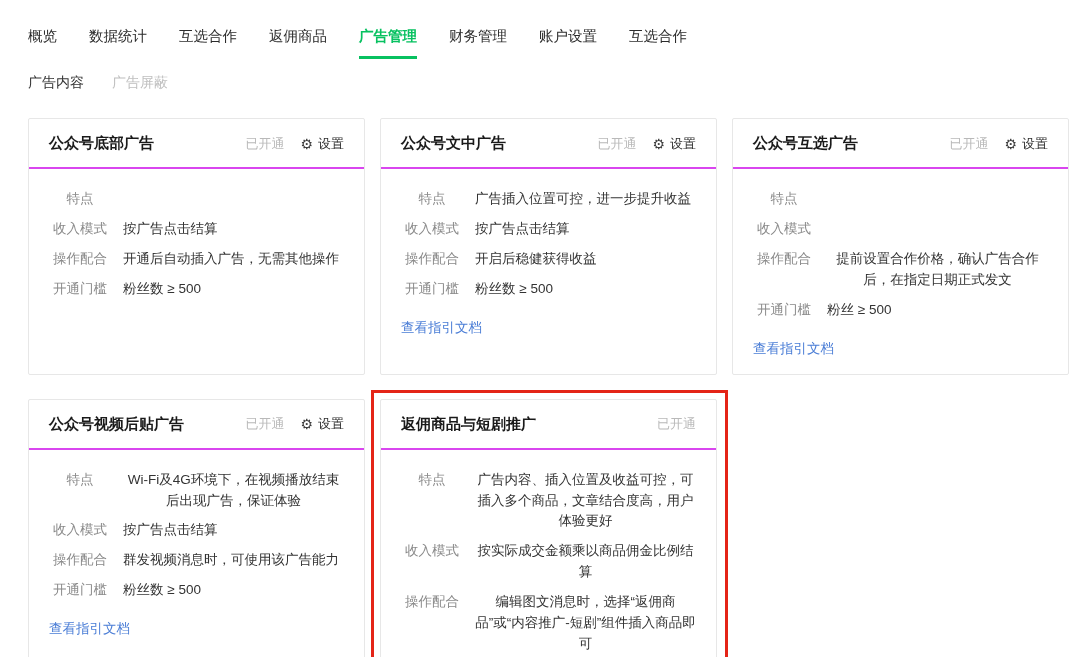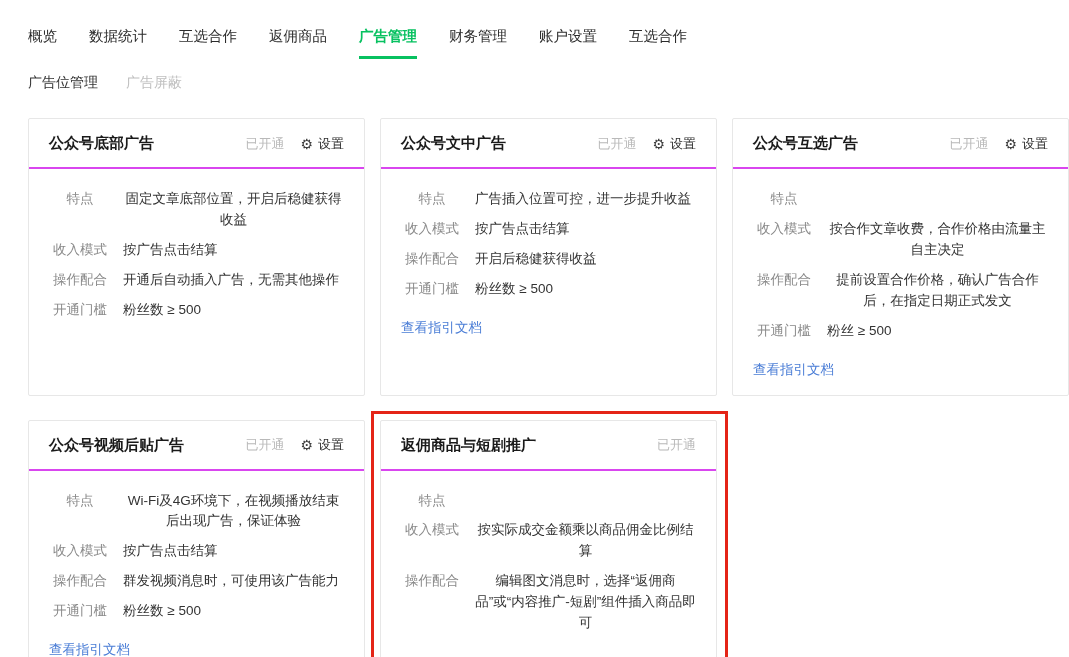--- a/index.html
+++ b/index.html
@@ -72,41 +72,40 @@
   <a class="tab">数据统计</a>
   <a class="tab">互选合作</a>
   <a class="tab">返佣商品</a>
   <a class="tab active">广告管理</a>
   <a class="tab">财务管理</a>
   <a class="tab">账户设置</a>
   <a class="tab">互选合作</a>
 </nav>
 
 <div class="subnav">
-  <a class="subtab active">广告位管理</a>
+  <a class="subtab active">广告内容</a>
   <a class="subtab">广告屏蔽</a>
 </div>
 
 <div class="cards">
 
   <section class="card">
     <header class="card-hd">
       <h3 class="card-title">公众号底部广告</h3>
       <div class="hd-right">
         <span class="status">已开通</span>
         <a class="settings">
           <span class="gear">⚙</span>
           <span>设置</span>
         </a>
       </div>
     </header>
     <div class="card-bd">
       <div class="row">
           <span class="lbl">特点</span>
-          <span class="val">固定文章底部位置，开启后稳健获得收益</span>
         </div>
       <div class="row">
           <span class="lbl">收入模式</span>
           <span class="val">按广告点击结算</span>
         </div>
       <div class="row">
           <span class="lbl">操作配合</span>
           <span class="val">开通后自动插入广告，无需其他操作</span>
         </div>
       <div class="row">
@@ -158,21 +157,20 @@
           <span>设置</span>
         </a>
       </div>
     </header>
     <div class="card-bd">
       <div class="row">
           <span class="lbl">特点</span>
         </div>
       <div class="row">
           <span class="lbl">收入模式</span>
-          <span class="val">按合作文章收费，合作价格由流量主自主决定</span>
         </div>
       <div class="row">
           <span class="lbl">操作配合</span>
           <span class="val">提前设置合作价格，确认广告合作后，在指定日期正式发文</span>
         </div>
       <div class="row">
           <span class="lbl">开通门槛</span>
           <span class="val">粉丝 ≥ 500</span>
         </div>
       <a class="doc-link">查看指引文档</a>
@@ -214,20 +212,21 @@
   <section class="card highlighted">
     <header class="card-hd">
       <h3 class="card-title">返佣商品与短剧推广</h3>
       <div class="hd-right">
         <span class="status">已开通</span>
       </div>
     </header>
     <div class="card-bd">
       <div class="row">
           <span class="lbl">特点</span>
+          <span class="val">广告内容、插入位置及收益可控，可插入多个商品，文章结合度高，用户体验更好</span>
         </div>
       <div class="row">
           <span class="lbl">收入模式</span>
           <span class="val">按实际成交金额乘以商品佣金比例结算</span>
         </div>
       <div class="row">
           <span class="lbl">操作配合</span>
           <span class="val">编辑图文消息时，选择“返佣商品”或“内容推广-短剧”组件插入商品即可</span>
         </div>
 

